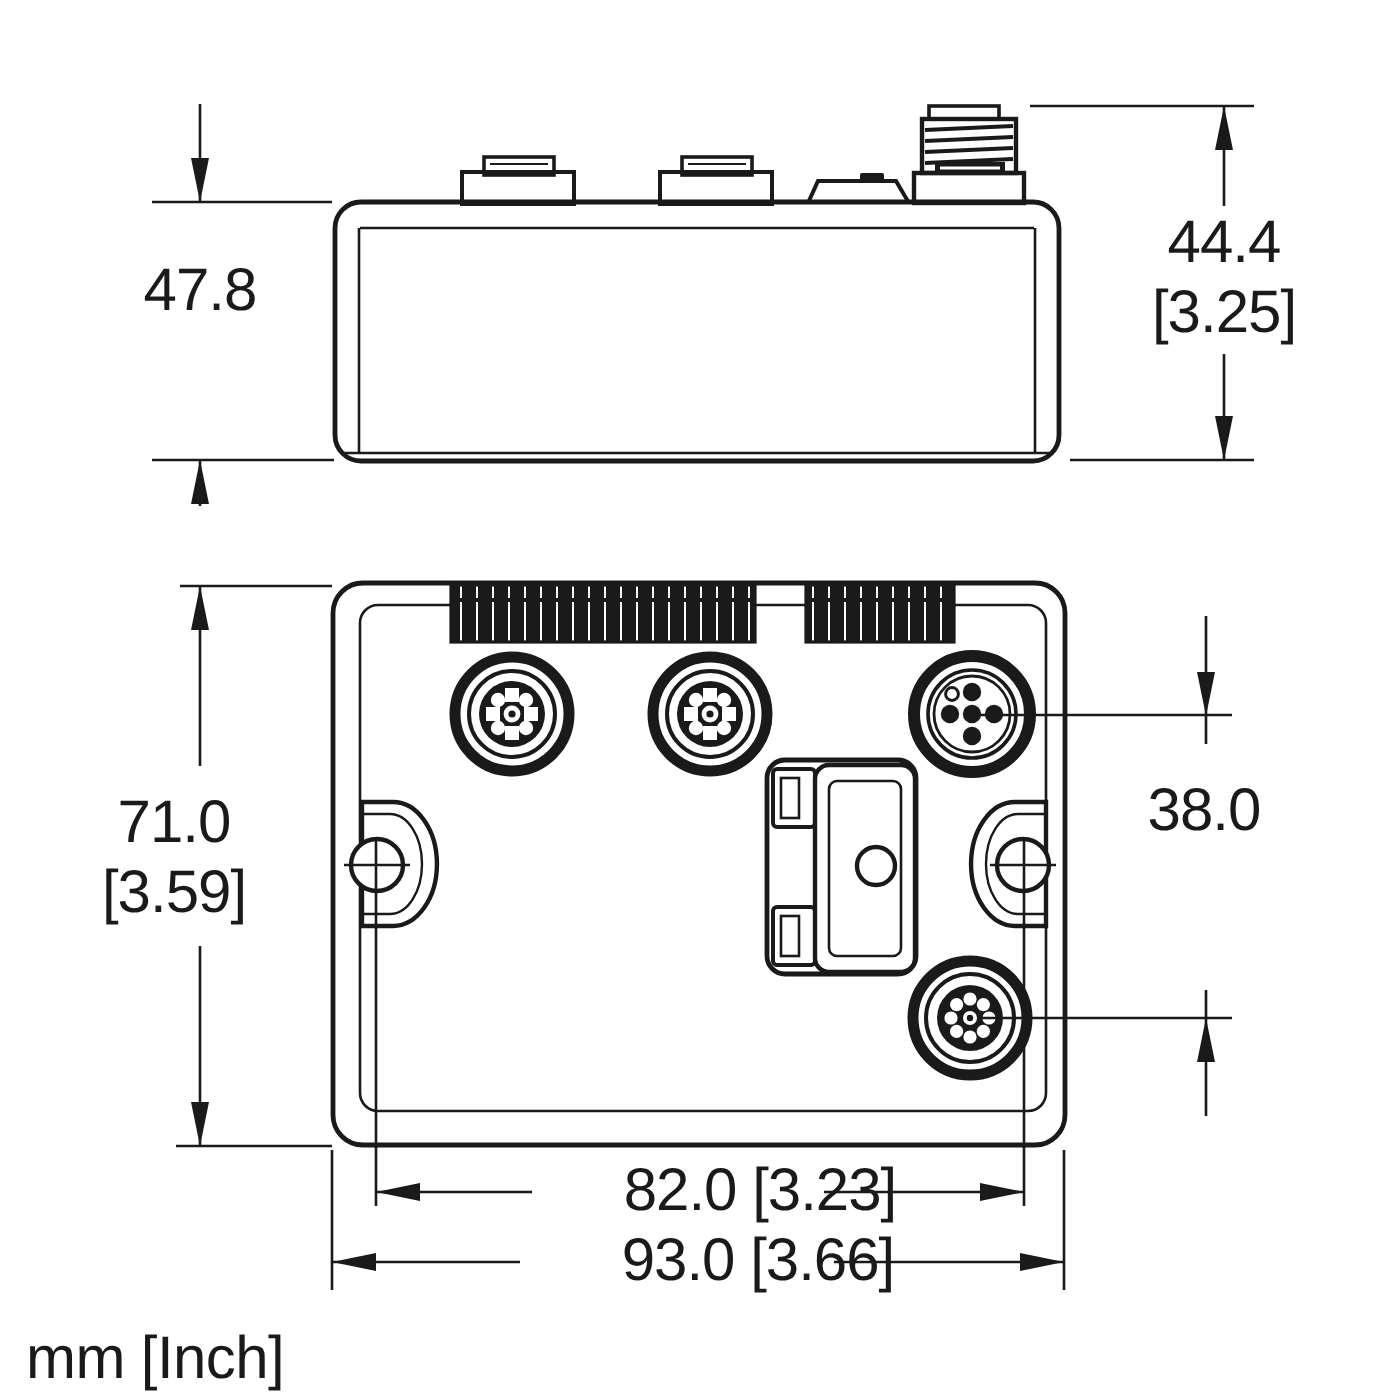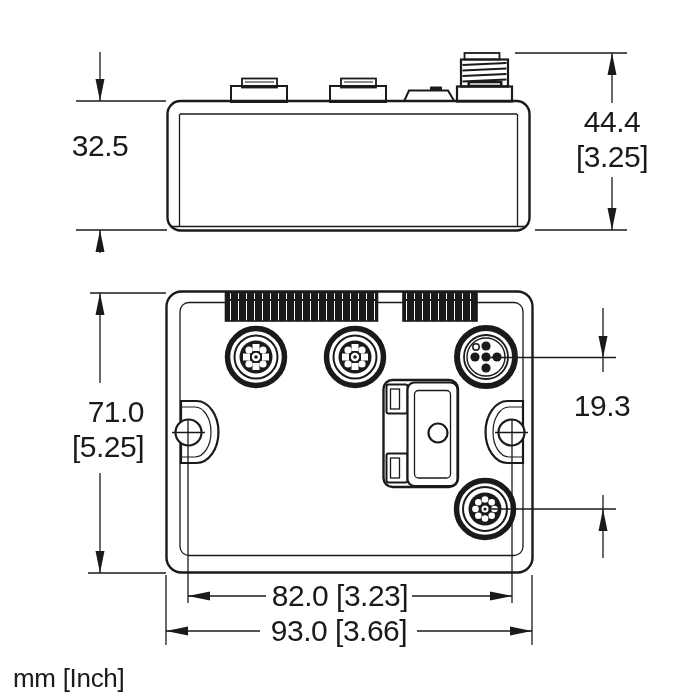--- a/index.html
+++ b/index.html
@@ -7,24 +7,24 @@
     position:relative;width:700px;height:700px;background:#ffffff;
     font-family:"Liberation Sans",sans-serif;color:#1a1a1a;overflow:hidden;
   }
   .canvas svg{position:absolute;left:0;top:0;}
   .dim{
     position:absolute;transform:translateX(-50%);text-align:center;
     font-size:30px;line-height:35px;white-space:nowrap;letter-spacing:-0.5px;
   }
   .dim-h{
     position:absolute;transform:translate(-50%,-50%);text-align:center;
-    font-size:30px;line-height:32px;white-space:nowrap;letter-spacing:-0.5px;
+    font-size:30px;line-height:32px;white-space:nowrap;letter-spacing:-0.5px;margin-left:40px;
   }
   .units{
-    position:absolute;left:13px;top:663px;font-size:26px;letter-spacing:-0.3px;
+    position:absolute;left:13px;top:663px;font-size:30px;letter-spacing:-0.3px;
   }
 </style>
 </head>
 <body>
 
 <div class="canvas">
 
   <svg width="700" height="700" viewBox="0 0 700 700" stroke="#1a1a1a" fill="none" stroke-width="2">
 
     <defs>
@@ -190,35 +190,35 @@
       <path d="M512,596 L490,591.5 L490,600.5 Z" fill="#1a1a1a" stroke="none"></path>
 
       <path d="M166,631 H260"></path>
       <path d="M166,631 L188,626.5 L188,635.5 Z" fill="#1a1a1a" stroke="none"></path>
       <path d="M417,631 H532"></path>
       <path d="M532,631 L510,626.5 L510,635.5 Z" fill="#1a1a1a" stroke="none"></path>
     </g>
   </svg>
 
   <div class="dim" style="left:100px;top:128px;">
-    <div>32.5</div>
+    <div>47.8</div>
   </div>
 
   <div class="dim" style="left:612px;top:104px;">
     <div>44.4</div>
     <div>[3.25]</div>
   </div>
 
-  <div class="dim" style="left:108px;top:394px;text-align:right;">
+  <div class="dim" style="left:87px;top:394px;">
     <div>71.0</div>
-    <div>[5.25]</div>
+    <div>[3.59]</div>
   </div>
 
   <div class="dim" style="left:602px;top:388px;">
-    <div>19.3</div>
+    <div>38.0</div>
   </div>
 
   <div class="dim-h" style="left:340px;top:596px;">82.0 [3.23]</div>
 
   <div class="dim-h" style="left:339px;top:631px;text-align:center;">93.0 [3.66]</div>
 
   <div class="units">mm [Inch]</div>
 </div>
 
 </body></html>

